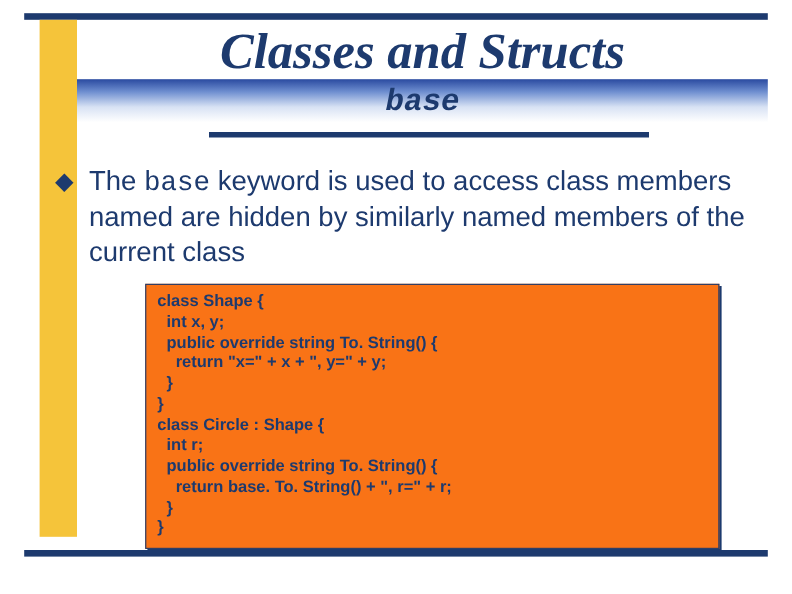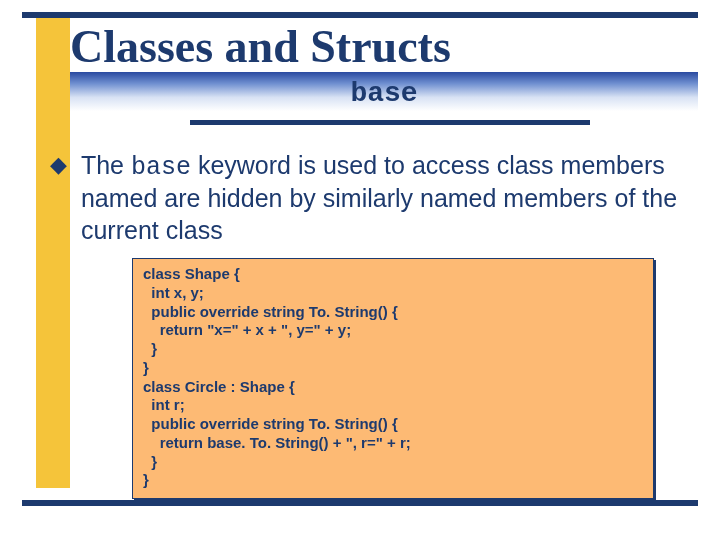--- a/index.html
+++ b/index.html
@@ -25,21 +25,22 @@
     left: 36px;
     width: 34px;
     height: 470px;
     background: #f5c43a;
   }
   .titlewrap {
     position: absolute;
     top: 24px;
     left: 70px;
     right: 22px;
-    text-align: left;
+    text-align: center;
+    font-style: italic;
   }
   .title {
     font-family: "Times New Roman", Times, serif;
     font-size: 46px;
     font-weight: bold;
     color: #1d3a6e;
     line-height: 1;
   }
   .subfade {
     margin-top: 2px;
@@ -83,21 +84,21 @@
     font-size: 22px;
     line-height: 1.4;
     flex: 0 0 auto;
   }
   .mono { font-family: "Courier New", Courier, monospace; }
   .codebox {
     position: absolute;
     top: 258px;
     left: 132px;
     width: 522px;
-    background: #fdba74;
+    background: #f97316;
     border: 1px solid #1d3a6e;
     box-shadow: 2px 2px 0 #1d3a6e;
     padding: 6px 10px 8px 10px;
     font-family: Verdana, Geneva, sans-serif;
     font-size: 15px;
     font-weight: bold;
     color: #1d3a6e;
     line-height: 1.25;
     white-space: pre;
   }

